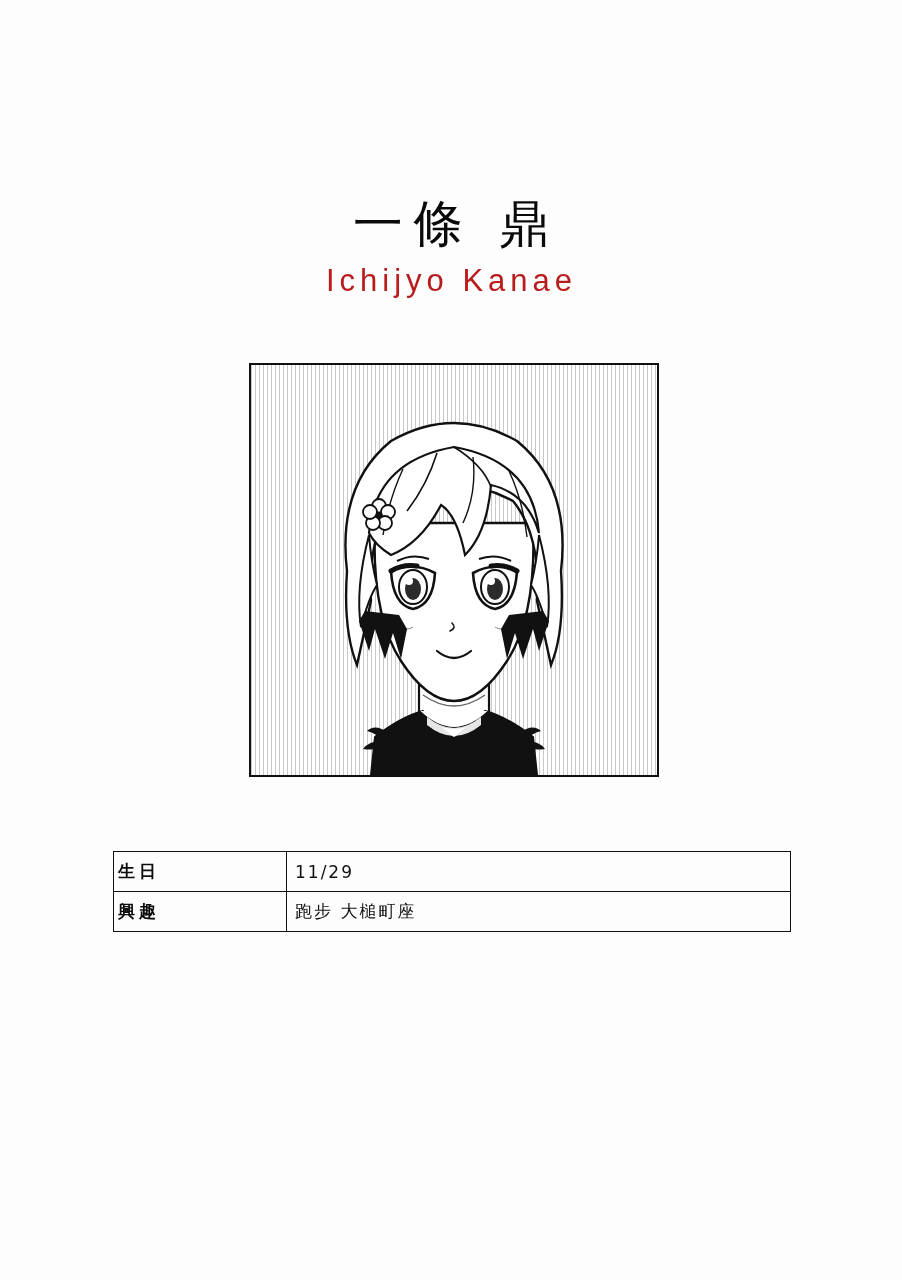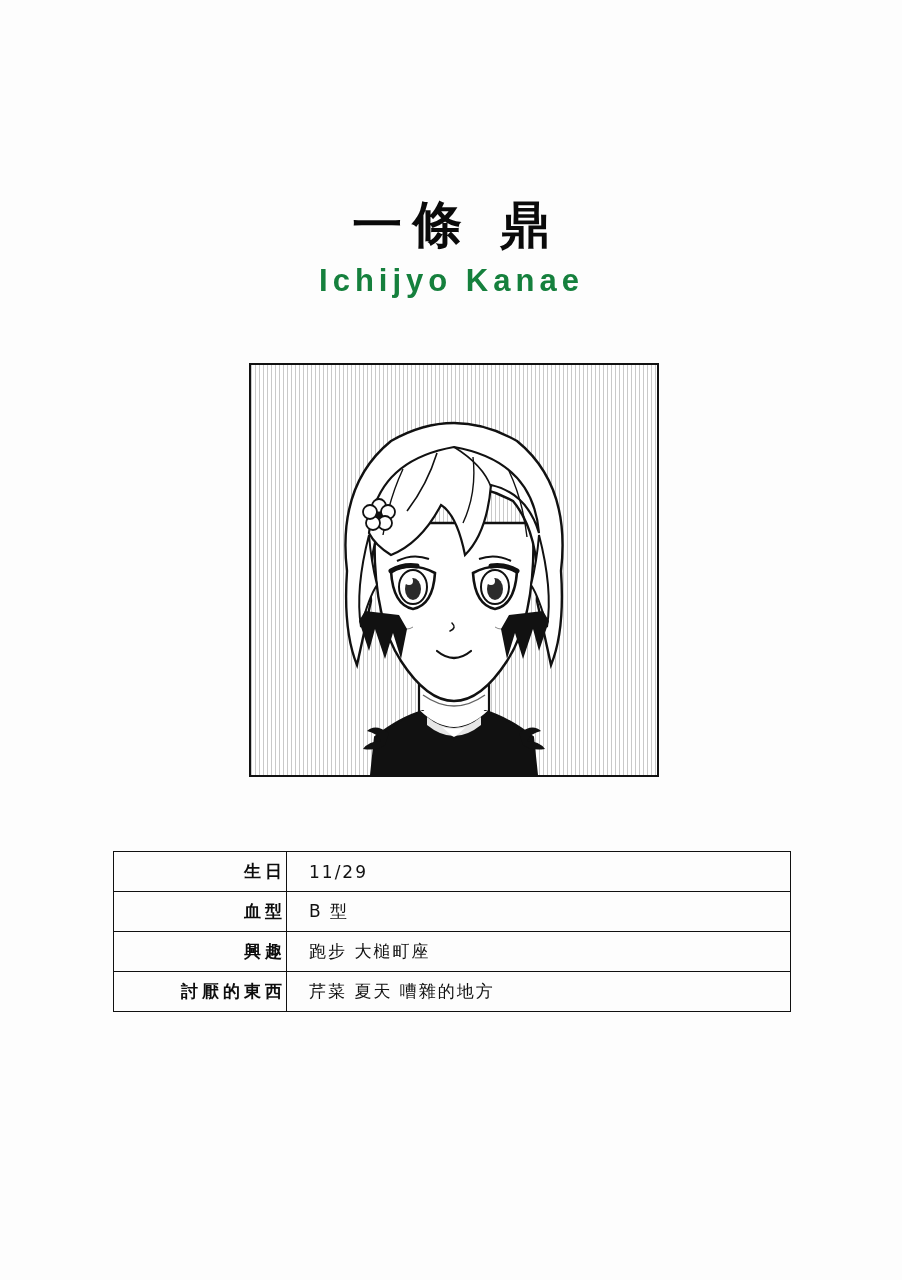--- a/index.html
+++ b/index.html
@@ -25,35 +25,35 @@
   
   .title-block {
     position: absolute;
     top: 196px;
     left: 0;
     width: 902px;
     text-align: center;
   }
   .title-cjk {
     font-family: "DejaVu Serif", serif;
-    font-weight: 700;
+    font-weight: 400;
     font-size: 50px;
     letter-spacing: 10px;
     line-height: 1.15;
     color: #0a0a0a;
     margin: 0;
     text-indent: 10px;
   }
   .title-romaji {
     font-family: "Liberation Sans", sans-serif;
-    font-weight: 700;
+    font-weight: 400;
     font-size: 31px;
     letter-spacing: 5px;
     line-height: 1.2;
-    color: #15803d;
+    color: #b91c1c;
     margin: 8px 4px 0 0;
     text-indent: 5px;
   }
 
   
   .portrait-frame {
     position: absolute;
     top: 363px;
     left: 249px;
     width: 406px;
@@ -86,30 +86,30 @@
     table-layout: fixed;
   }
   .info-table tr { height: 40px; }
   .info-table td {
     border: 1px solid #111;
     padding: 0;
     vertical-align: middle;
   }
   .info-table td.label {
     width: 172px;
-    text-align: right;
+    text-align: left;
     font-family: "DejaVu Sans", sans-serif;
     font-weight: 700;
     font-size: 17px;
     letter-spacing: 4px;
     text-indent: 4px;
     color: #0d0d0d;
   }
   .info-table td.value {
-    padding-left: 22px;
+    padding-left: 8px;
     font-family: "DejaVu Sans", sans-serif;
     font-weight: 400;
     font-size: 17px;
     letter-spacing: 2px;
     color: #111111;
   }
 </style>
 </head>
 <body>
 
@@ -200,27 +200,19 @@
     </svg>
   </div>
 
   <table class="info-table">
     <tbody>
       <tr>
         <td class="label">生日</td>
         <td class="value">11/29</td>
       </tr>
       <tr>
-        <td class="label">血型</td>
-        <td class="value">B 型</td>
-      </tr>
-      <tr>
         <td class="label">興趣</td>
         <td class="value">跑步 大槌町座</td>
       </tr>
-      <tr>
-        <td class="label">討厭的東西</td>
-        <td class="value">芹菜 夏天 嘈雜的地方</td>
-      </tr>
     </tbody>
   </table>
 
 </div>
 
 </body></html>

